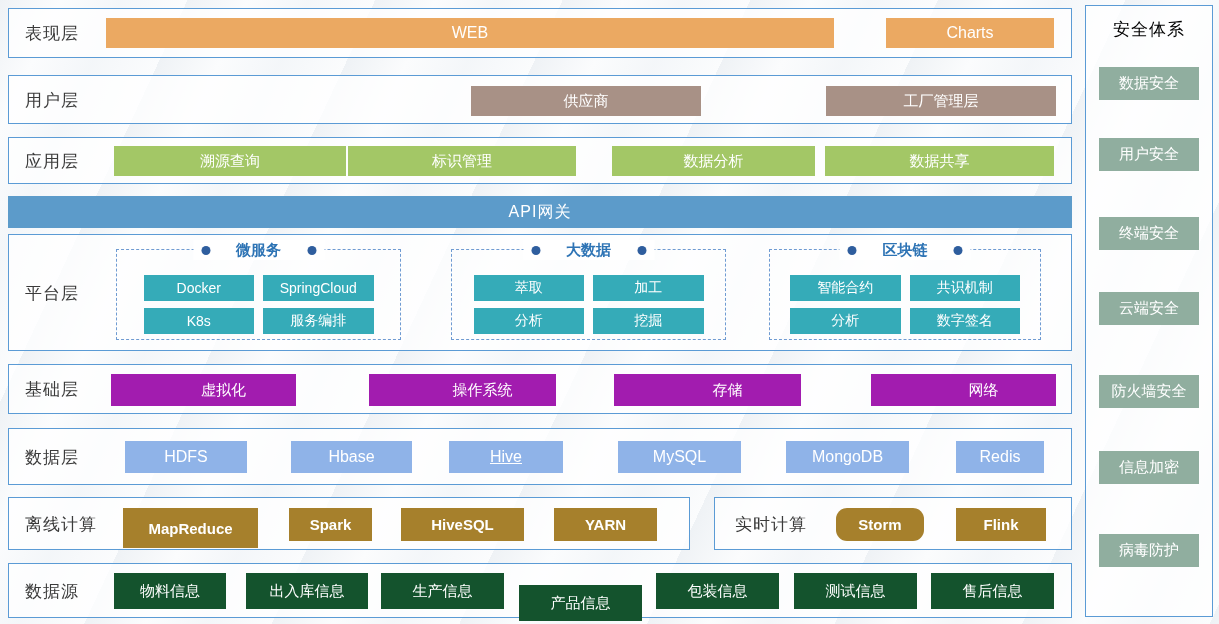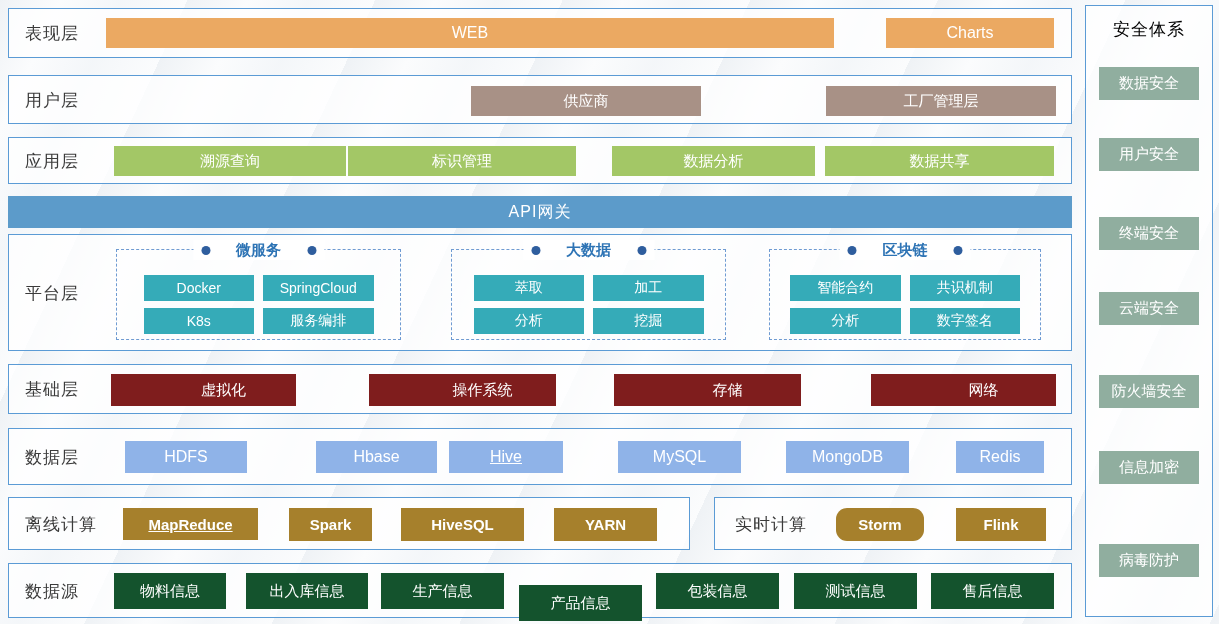--- a/index.html
+++ b/index.html
@@ -26,21 +26,21 @@
     position:absolute;left:16px;top:50%;transform:translateY(-50%);
     font-size:17px;color:#3b3b3b;letter-spacing:1px;white-space:nowrap;
   }
   .btn{
     position:absolute;display:flex;align-items:center;justify-content:center;
     color:#ffffff;font-size:15px;white-space:nowrap;box-sizing:border-box;
   }
   .orange{background:#eba962;font-size:16px;}
   .taupe{background:#a89186;}
   .green{background:#a3c766;}
-  .grayblue{background:#7f1d1d;padding-left:40px;}
+  .grayblue{background:#a21caf;padding-left:40px;}
   .lightblue{background:#8fb3e8;font-size:16px;}
   .gold{background:#a6802c;font-weight:bold;}
   .navy{background:#14532d;}
   .sage{background:#90ae9f;}
   .teal{background:#35abb8;}
   .api-bar{
     position:absolute;left:8px;top:196px;width:1064px;height:32px;
     background:#5c9bca;color:#fff;display:flex;align-items:center;justify-content:center;
     font-size:16px;letter-spacing:1px;box-sizing:border-box;z-index:1;
   }
@@ -153,30 +153,30 @@
   <div class="layer-label">基础层</div>
   <div class="btn grayblue" style="left:102px;top:9px;width:185px;height:32px;">虚拟化</div>
   <div class="btn grayblue" style="left:360px;top:9px;width:187px;height:32px;">操作系统</div>
   <div class="btn grayblue" style="left:605px;top:9px;width:187px;height:32px;">存储</div>
   <div class="btn grayblue" style="left:862px;top:9px;width:185px;height:32px;">网络</div>
 </div>
 
 <div class="row" style="top:428px;height:57px;">
   <div class="layer-label">数据层</div>
   <div class="btn lightblue" style="left:116px;top:12px;width:122px;height:32px;">HDFS</div>
-  <div class="btn lightblue" style="left:282px;top:12px;width:121px;height:32px;margin-left:25px;">Hbase</div>
+  <div class="btn lightblue" style="left:282px;top:12px;width:121px;height:32px;">Hbase</div>
   <div class="btn lightblue" style="left:440px;top:12px;width:114px;height:32px;text-decoration:underline;">Hive</div>
   <div class="btn lightblue" style="left:609px;top:12px;width:123px;height:32px;">MySQL</div>
   <div class="btn lightblue" style="left:777px;top:12px;width:123px;height:32px;">MongoDB</div>
   <div class="btn lightblue" style="left:947px;top:12px;width:88px;height:32px;">Redis</div>
 </div>
 
 <div class="half-box" style="left:8px;top:497px;width:682px;height:53px;">
   <div class="layer-label">离线计算</div>
-  <div class="btn gold" style="left:114px;top:10px;width:135px;height:32px;text-decoration:underline;">MapReduce</div>
+  <div class="btn gold" style="left:114px;top:10px;width:135px;height:40px;">MapReduce</div>
   <div class="btn gold" style="left:280px;top:10px;width:83px;height:33px;">Spark</div>
   <div class="btn gold" style="left:392px;top:10px;width:123px;height:33px;">HiveSQL</div>
   <div class="btn gold" style="left:545px;top:10px;width:103px;height:33px;">YARN</div>
 </div>
 
 <div class="half-box" style="left:714px;top:497px;width:358px;height:53px;">
   <div class="layer-label" style="left:20px;">实时计算</div>
   <div class="btn gold" style="left:121px;top:10px;width:88px;height:33px;border-radius:11px;">Storm</div>
   <div class="btn gold" style="left:241px;top:10px;width:90px;height:33px;">Flink</div>
 </div>
@@ -193,14 +193,14 @@
 </div>
 
 <div class="security-panel">
   <div class="security-title">安全体系</div>
   <div class="btn sage" style="top:61px;">数据安全</div>
   <div class="btn sage" style="top:132px;">用户安全</div>
   <div class="btn sage" style="top:211px;">终端安全</div>
   <div class="btn sage" style="top:286px;">云端安全</div>
   <div class="btn sage" style="top:369px;">防火墙安全</div>
   <div class="btn sage" style="top:445px;">信息加密</div>
-  <div class="btn sage" style="top:528px;margin-top:10px;">病毒防护</div>
+  <div class="btn sage" style="top:528px;">病毒防护</div>
 </div>
 
 </body></html>

